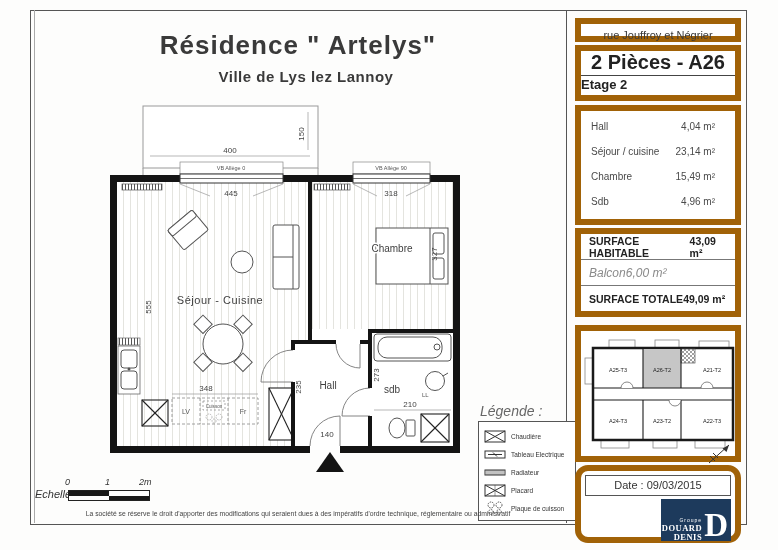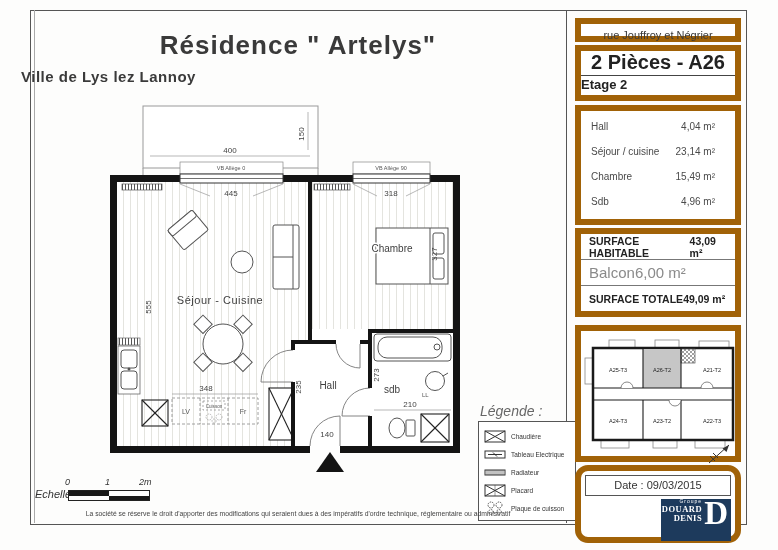--- a/index.html
+++ b/index.html
@@ -5,43 +5,43 @@
   html,body{margin:0;padding:0;background:#fff;}
   #sheet{position:relative;width:778px;height:550px;background:#fdfdfc;overflow:hidden;
          font-family:"Liberation Sans",sans-serif;color:#333;}
   .frame{position:absolute;left:30px;top:10px;width:715px;height:513px;border:1px solid #555;}
   .frame-inner-left{position:absolute;left:34px;top:10px;width:1px;height:513px;background:#aaa;}
   .vdivider{position:absolute;left:566px;top:10px;width:1px;height:513px;background:#555;}
 
   
   .title{position:absolute;left:30px;top:30px;width:536px;text-align:center;
          font-size:26px;font-weight:bold;color:#3a3a3a;letter-spacing:1px;}
-  .subtitle{position:absolute;left:21px;top:68px;width:536px;text-align:left;
+  .subtitle{position:absolute;left:38px;top:68px;width:536px;text-align:center;
             font-size:15px;font-weight:bold;color:#3a3a3a;letter-spacing:0.5px;}
 
   
   .sidebar{position:absolute;left:575px;top:18px;width:166px;}
   .sb-box{border:6px solid #a16207;background:#fff;box-sizing:border-box;}
   .sb-street{height:24px;line-height:22px;text-align:center;font-size:11px;color:#3a3a3a;}
   .sb-unitblock{margin-top:3px;}
   .sb-unit{height:24px;line-height:23px;text-align:center;font-size:20px;font-weight:bold;color:#222;border-bottom:1px solid #444;}
   .sb-floor{height:19px;line-height:18px;text-align:left;font-size:13px;font-weight:bold;color:#222;}
   .sb-rooms{margin-top:4px;height:120px;padding:10px 0 0 0;}
   .sb-room-row{display:flex;justify-content:space-between;padding:0 20px 0 10px;height:25px;font-size:10px;color:#4a4a4a;}
   .sb-surfaces{margin-top:3px;}
   .surf-row{display:flex;align-items:center;height:25px;padding:0 8px;font-size:10.5px;}
   .surf-row.bold{font-weight:bold;color:#222;}
-  .surf-row.gray{color:#8a8a8a;font-size:15px;}
+  .surf-row.gray{color:#8a8a8a;font-size:12px;font-style:italic;}
   .surf-sep{border-top:1px solid #777;margin:0;}
   .sb-keyplan{margin-top:8px;height:137px;position:relative;}
   .sb-datelogo{margin-top:3px;height:78px;position:relative;border-radius:13px;}
   .sb-date{position:absolute;left:4px;top:4px;right:4px;height:19px;border:1px solid #555;
            line-height:18px;text-align:center;font-size:11px;color:#333;}
   .logo{position:absolute;right:4px;top:28px;width:70px;height:42px;background:#1d3a5c;
-        display:flex;align-items:flex-start;justify-content:flex-end;padding:0 3px;box-sizing:border-box;}
+        display:flex;align-items:flex-end;justify-content:flex-end;padding:0 3px;box-sizing:border-box;}
   .logo-txt{display:flex;flex-direction:column;align-items:flex-end;color:#fff;line-height:1;margin-right:2px;}
   .logo-groupe{font-size:5px;letter-spacing:1px;margin-bottom:1px;}
   .logo-name{font-family:"Liberation Serif",serif;font-size:8.5px;font-weight:bold;letter-spacing:0.5px;}
   .logo-d{font-family:"Liberation Serif",serif;font-size:33px;font-weight:bold;color:#fff;line-height:0.9;}
 
   
   .legend{position:absolute;left:478px;top:403px;width:98px;}
   .legend-title{font-size:14px;color:#666;margin-bottom:2px;padding-left:2px;font-style:italic;}
   .legend-box{border:1px solid #555;background:#fff;padding:5px 3px 3px 4px;}
   .legend-row{display:flex;align-items:center;height:18px;}

